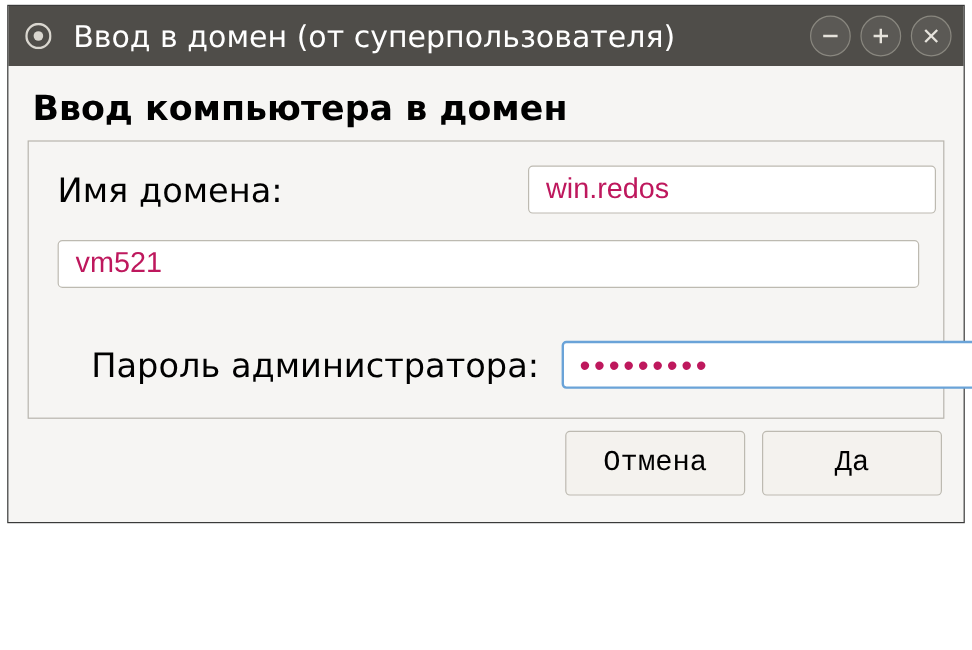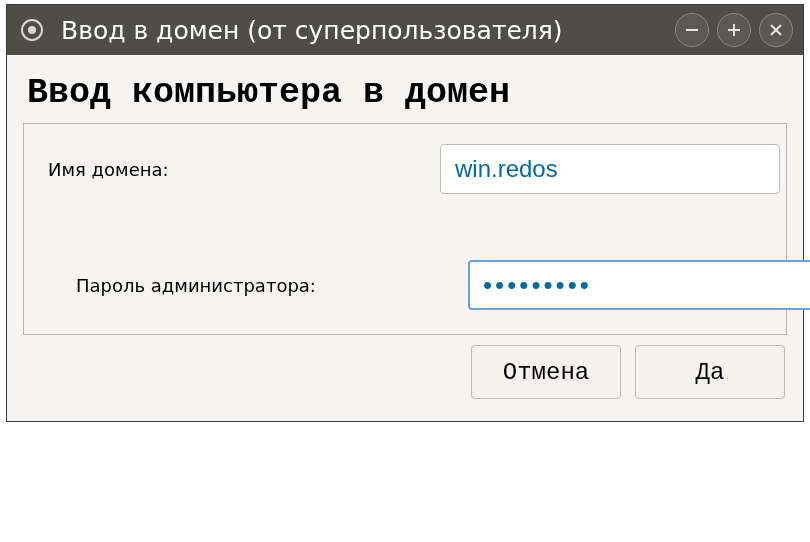--- a/index.html
+++ b/index.html
@@ -52,51 +52,50 @@
     display: inline-flex;
     align-items: center; justify-content: center;
     color: #e6e3dc;
     cursor: pointer;
   }
   .title-btn svg { display: block; }
   .content {
     padding: 14px 4px 8px 4px;
   }
   .section-title {
-    font-size: 35px;
+    font-size: 29px;
     font-weight: bold;
     padding: 4px 8px 10px 16px;
-    font-family: Liberation Mono, monospace;
   }
   .form {
     border: 1px solid #b8b5ad;
     background: #f6f5f3;
     margin: 0 12px 10px 12px;
     padding: 20px 20px 18px 24px;
   }
   .row {
     display: flex;
     align-items: center;
     margin-bottom: 22px;
   }
   .row:last-child { margin-bottom: 6px; margin-left: 28px; }
   .row label {
     flex: 0 0 392px;
-    font-size: 18px;
+    font-size: 28px;
   }
   .row input {
     flex: 1 1 auto;
-    height: 50px;
+    height: 40px;
     border: 1px solid #bdbab1;
     border-radius: 4px;
     background: #ffffff;
     font-size: 24px;
     padding: 0 14px;
     outline: none;
-    color: #0369a1;
+    color: #be185d;
   }
   .row input.focused {
     border: 2px solid #6aa3d8;
     padding: 0 13px;
   }
   .row input[type="password"] {
     letter-spacing: 3px;
     font-size: 26px;
   }
   .button-bar {
@@ -158,20 +157,21 @@
     <div class="section-title">Ввод компьютера в домен</div>
 
     <div class="form">
 
       <div class="row">
         <label>Имя домена:</label>
         <input type="text" value="win.redos" style="">
       </div>
 
       <div class="row">
+        <input type="text" value="vm521" style="">
       </div>
 
       <div class="row">
       </div>
 
       <div class="row">
         <label>Пароль администратора:</label>
         <input type="password" class="focused" value="•••••••••" style="">
       </div>
 

